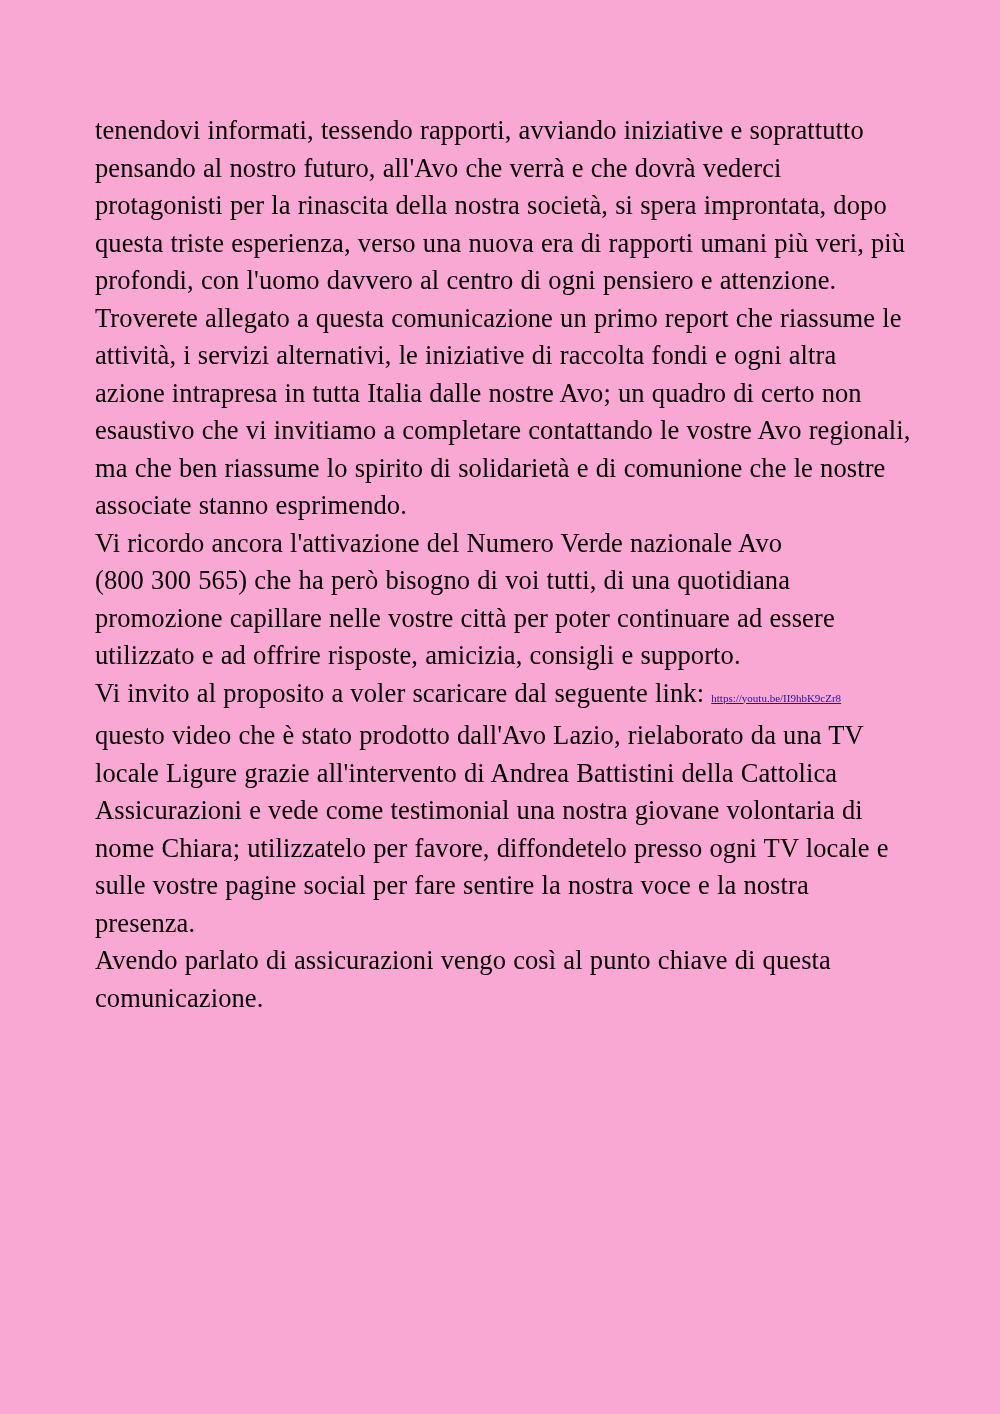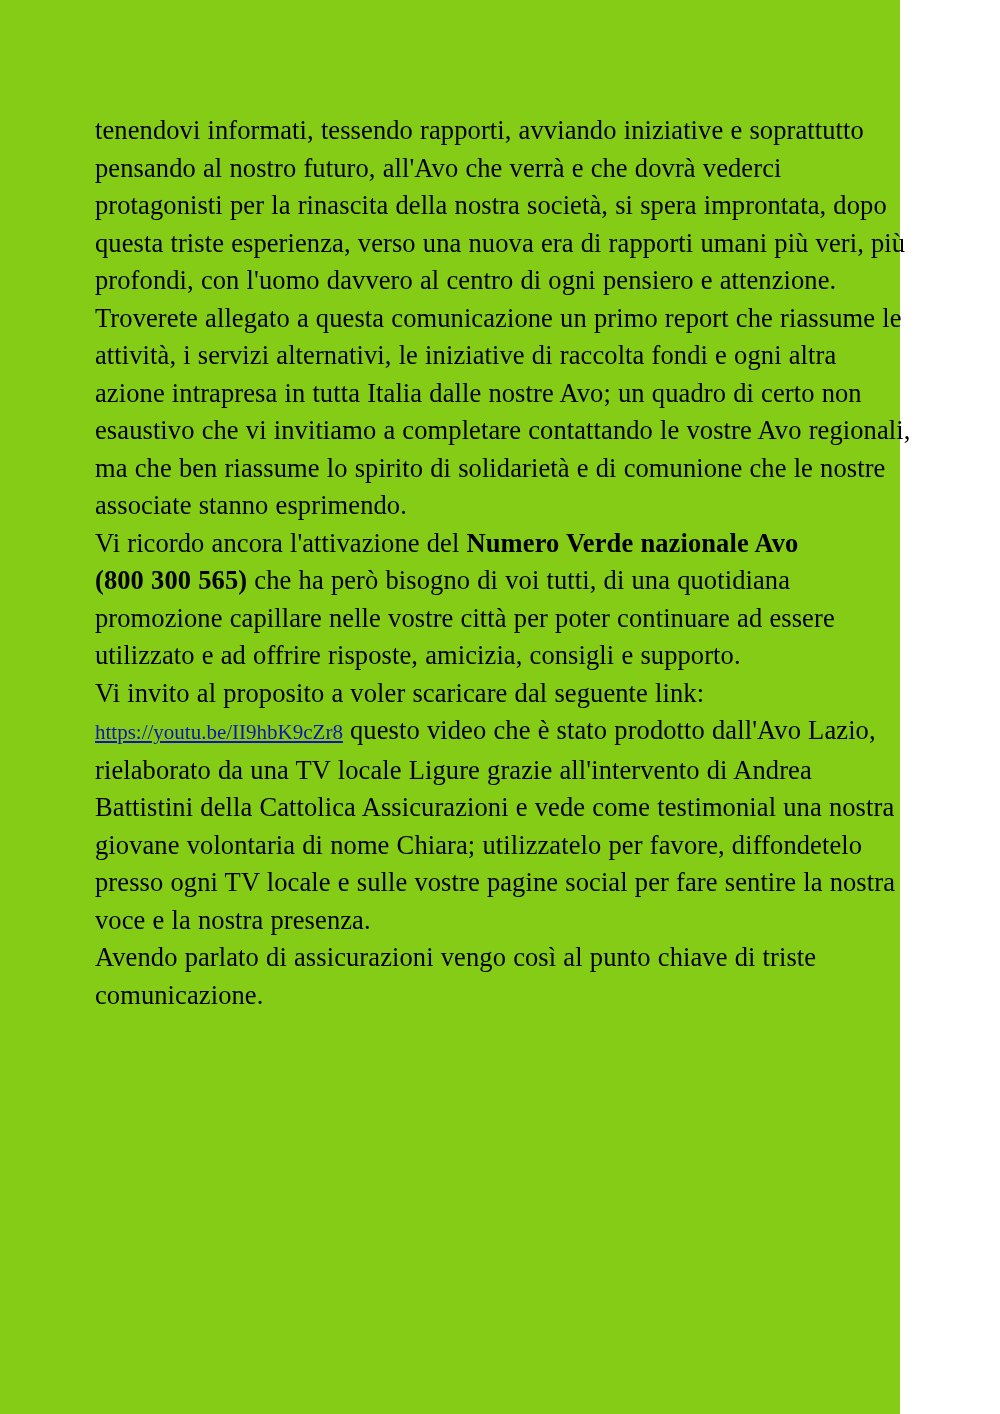--- a/index.html
+++ b/index.html
@@ -8,45 +8,45 @@
     background: #ffffff;
   }
   body {
     width: 1000px;
     height: 1414px;
     font-family: "Liberation Serif", serif;
     color: #000000;
   }
   .page {
     position: relative;
-    width: 900px;
+    width: 1000px;
     height: 1414px;
-    background: #84cc16;
+    background: #f9a8d4;
     box-sizing: border-box;
   }
   .doc-body {
     position: absolute;
     left: 95px;
     top: 112px;
     width: 818px;
   }
   p.para {
     margin: 0;
     font-size: 26.5px;
     line-height: 37.5px;
     text-align: left;
     letter-spacing: 0.1px;
     word-spacing: 0.4px;
   }
   .bold {
-    font-weight: bold;
+    font-weight: normal;
     margin-top: 40px;
   }
   a.link {
-    font-size: 21px;
+    font-size: 11px;
     color: #1414b4;
     text-decoration: underline;
     font-family: "Liberation Serif", serif;
     vertical-align: baseline;
     letter-spacing: 0px;
   }
   .nowrap { white-space: nowrap; }
 </style>
 </head>
 <body>
@@ -55,18 +55,18 @@
   <div class="doc-body">
 
     <p class="para">tenendovi  informati, tessendo rapporti, avviando iniziative e soprattutto pensando al nostro futuro, all'Avo che verrà e che dovrà vederci protagonisti per la rinascita della nostra società, si spera improntata, dopo questa triste esperienza, verso una nuova era di rapporti umani più veri, più profondi, con l'uomo davvero al centro di ogni pensiero e attenzione.</p>
 
     <p class="para">Troverete allegato a questa comunicazione un primo report che riassume le attività, i servizi alternativi, le iniziative di raccolta fondi e ogni altra azione intrapresa in tutta Italia dalle nostre Avo; un quadro di certo non esaustivo che vi invitiamo a completare contattando le vostre Avo regionali, ma che ben riassume lo spirito di solidarietà e di comunione  che le nostre associate stanno esprimendo.</p>
 
     <p class="para"><span>Vi ricordo ancora l'attivazione del  </span><span class="bold">Numero Verde nazionale Avo</span> <span class="bold nowrap">(800 300 565)</span><span> che ha però bisogno di voi tutti, di una  quotidiana promozione capillare nelle vostre città per poter continuare ad essere utilizzato e ad offrire risposte, amicizia, consigli e supporto.</span></p>
 
     <p class="para"><span>Vi invito al proposito a voler scaricare dal seguente link: </span><a class="link" href="#">https://youtu.be/II9hbK9cZr8</a><span> questo video che è stato prodotto dall'Avo Lazio, rielaborato da una TV locale Ligure grazie all'intervento di Andrea Battistini della Cattolica Assicurazioni e vede come testimonial una nostra giovane volontaria di nome Chiara; utilizzatelo per favore, diffondetelo  presso ogni TV locale e sulle vostre pagine social per fare sentire la nostra voce e la nostra presenza.</span></p>
 
-    <p class="para">Avendo parlato di assicurazioni vengo così al punto chiave di triste comunicazione.</p>
+    <p class="para">Avendo parlato di assicurazioni vengo così al punto chiave di questa comunicazione.</p>
 
 
 
   </div>
 </div>
 
 </body></html>

